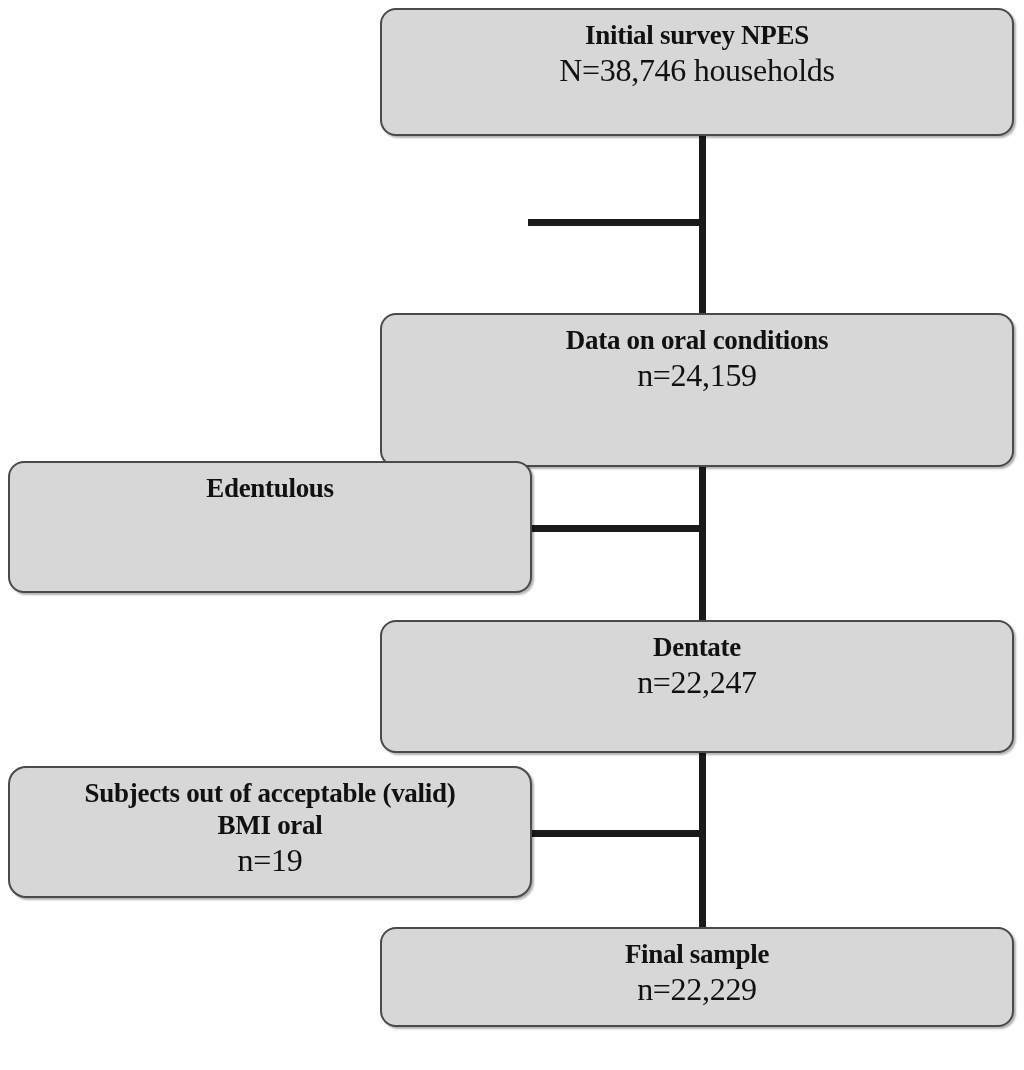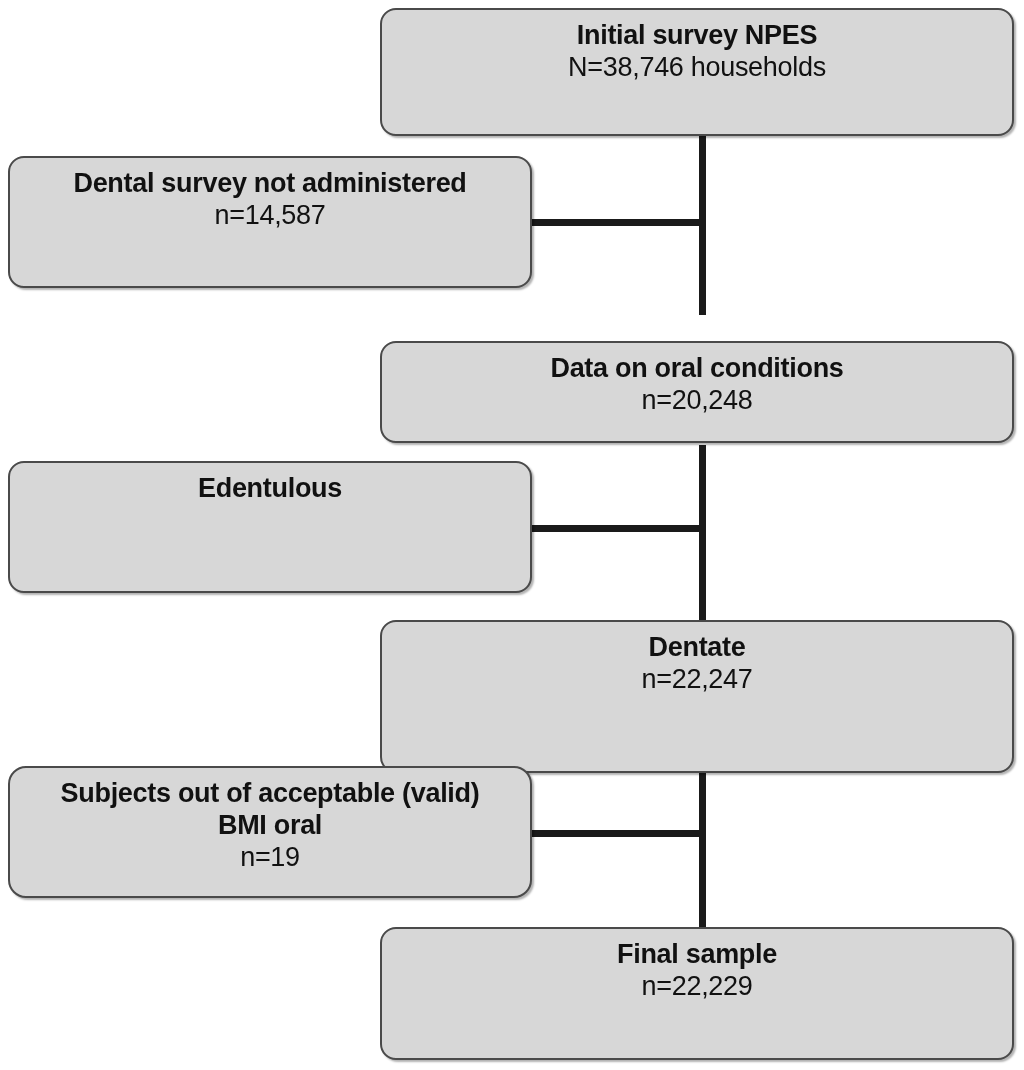--- a/index.html
+++ b/index.html
@@ -6,21 +6,21 @@
     margin: 0;
     padding: 0;
     background: #ffffff;
   }
   #page {
     position: relative;
     width: 1024px;
     height: 1070px;
     background: #ffffff;
     overflow: hidden;
-    font-family: Liberation Sans, sans-serif;
+    font-family: Liberation Serif, serif;
   }
 
   
   .trunk {
     position: absolute;
     background: #1a1a1a;
     width: 7px;
   }
   .branch {
     position: absolute;
@@ -46,21 +46,21 @@
     line-height: 1.18;
     white-space: nowrap;
   }
   .node .ln.bold {
     font-weight: bold;
     font-size: 27px;
     letter-spacing: -0.3px;
   }
   .node .ln.plain {
     font-weight: normal;
-    font-size: 27px;
+    font-size: 32px;
     letter-spacing: -0.3px;
   }
 </style>
 </head>
 <body>
 
 <div id="page">
 
   <div class="trunk" style="left:699px; top:135px; height:180px;"></div>
   <div class="branch" style="left:528px; top:219px; width:178px;"></div>
@@ -69,39 +69,35 @@
   <div class="branch" style="left:528px; top:525px; width:178px;"></div>
 
   <div class="trunk" style="left:699px; top:752px; height:182px;"></div>
   <div class="branch" style="left:528px; top:830px; width:178px;"></div>
 
   <div class="node" style="left:380px; top:8px; width:634px; height:128px;">
     <span class="ln bold">Initial survey NPES</span>
     <span class="ln plain">N=38,746 households</span>
   </div>
 
-  <div class="node" style="left:380px; top:313px; width:634px; height:102px;margin-top:28px;">
+  <div class="node" style="left:380px; top:313px; width:634px; height:154px;">
     <span class="ln bold">Data on oral conditions</span>
-    <span class="ln plain">n=20,248</span>
+    <span class="ln plain">n=24,159</span>
   </div>
 
-  <div class="node" style="left:380px; top:620px; width:634px; height:153px;text-align:center;">
+  <div class="node" style="left:380px; top:620px; width:634px; height:133px;text-align:center;">
     <span class="ln bold">Dentate</span>
     <span class="ln plain">n=22,247</span>
   </div>
 
-  <div class="node" style="left:380px; top:927px; width:634px; height:133px;">
+  <div class="node" style="left:380px; top:927px; width:634px; height:100px;">
     <span class="ln bold">Final sample</span>
     <span class="ln plain">n=22,229</span>
   </div>
 
-  <div class="node" style="left:8px; top:156px; width:524px; height:132px;">
-    <span class="ln bold">Dental survey not administered</span>
-    <span class="ln plain">n=14,587</span>
-  </div>
 
   <div class="node" style="left:8px; top:461px; width:524px; height:132px;">
     <span class="ln bold">Edentulous</span>
   </div>
 
   <div class="node" style="left:8px; top:766px; width:524px; height:132px;border-radius:18px;">
     <span class="ln bold">Subjects out of acceptable (valid)</span>
     <span class="ln bold">BMI oral</span>
     <span class="ln plain">n=19</span>
   </div>

